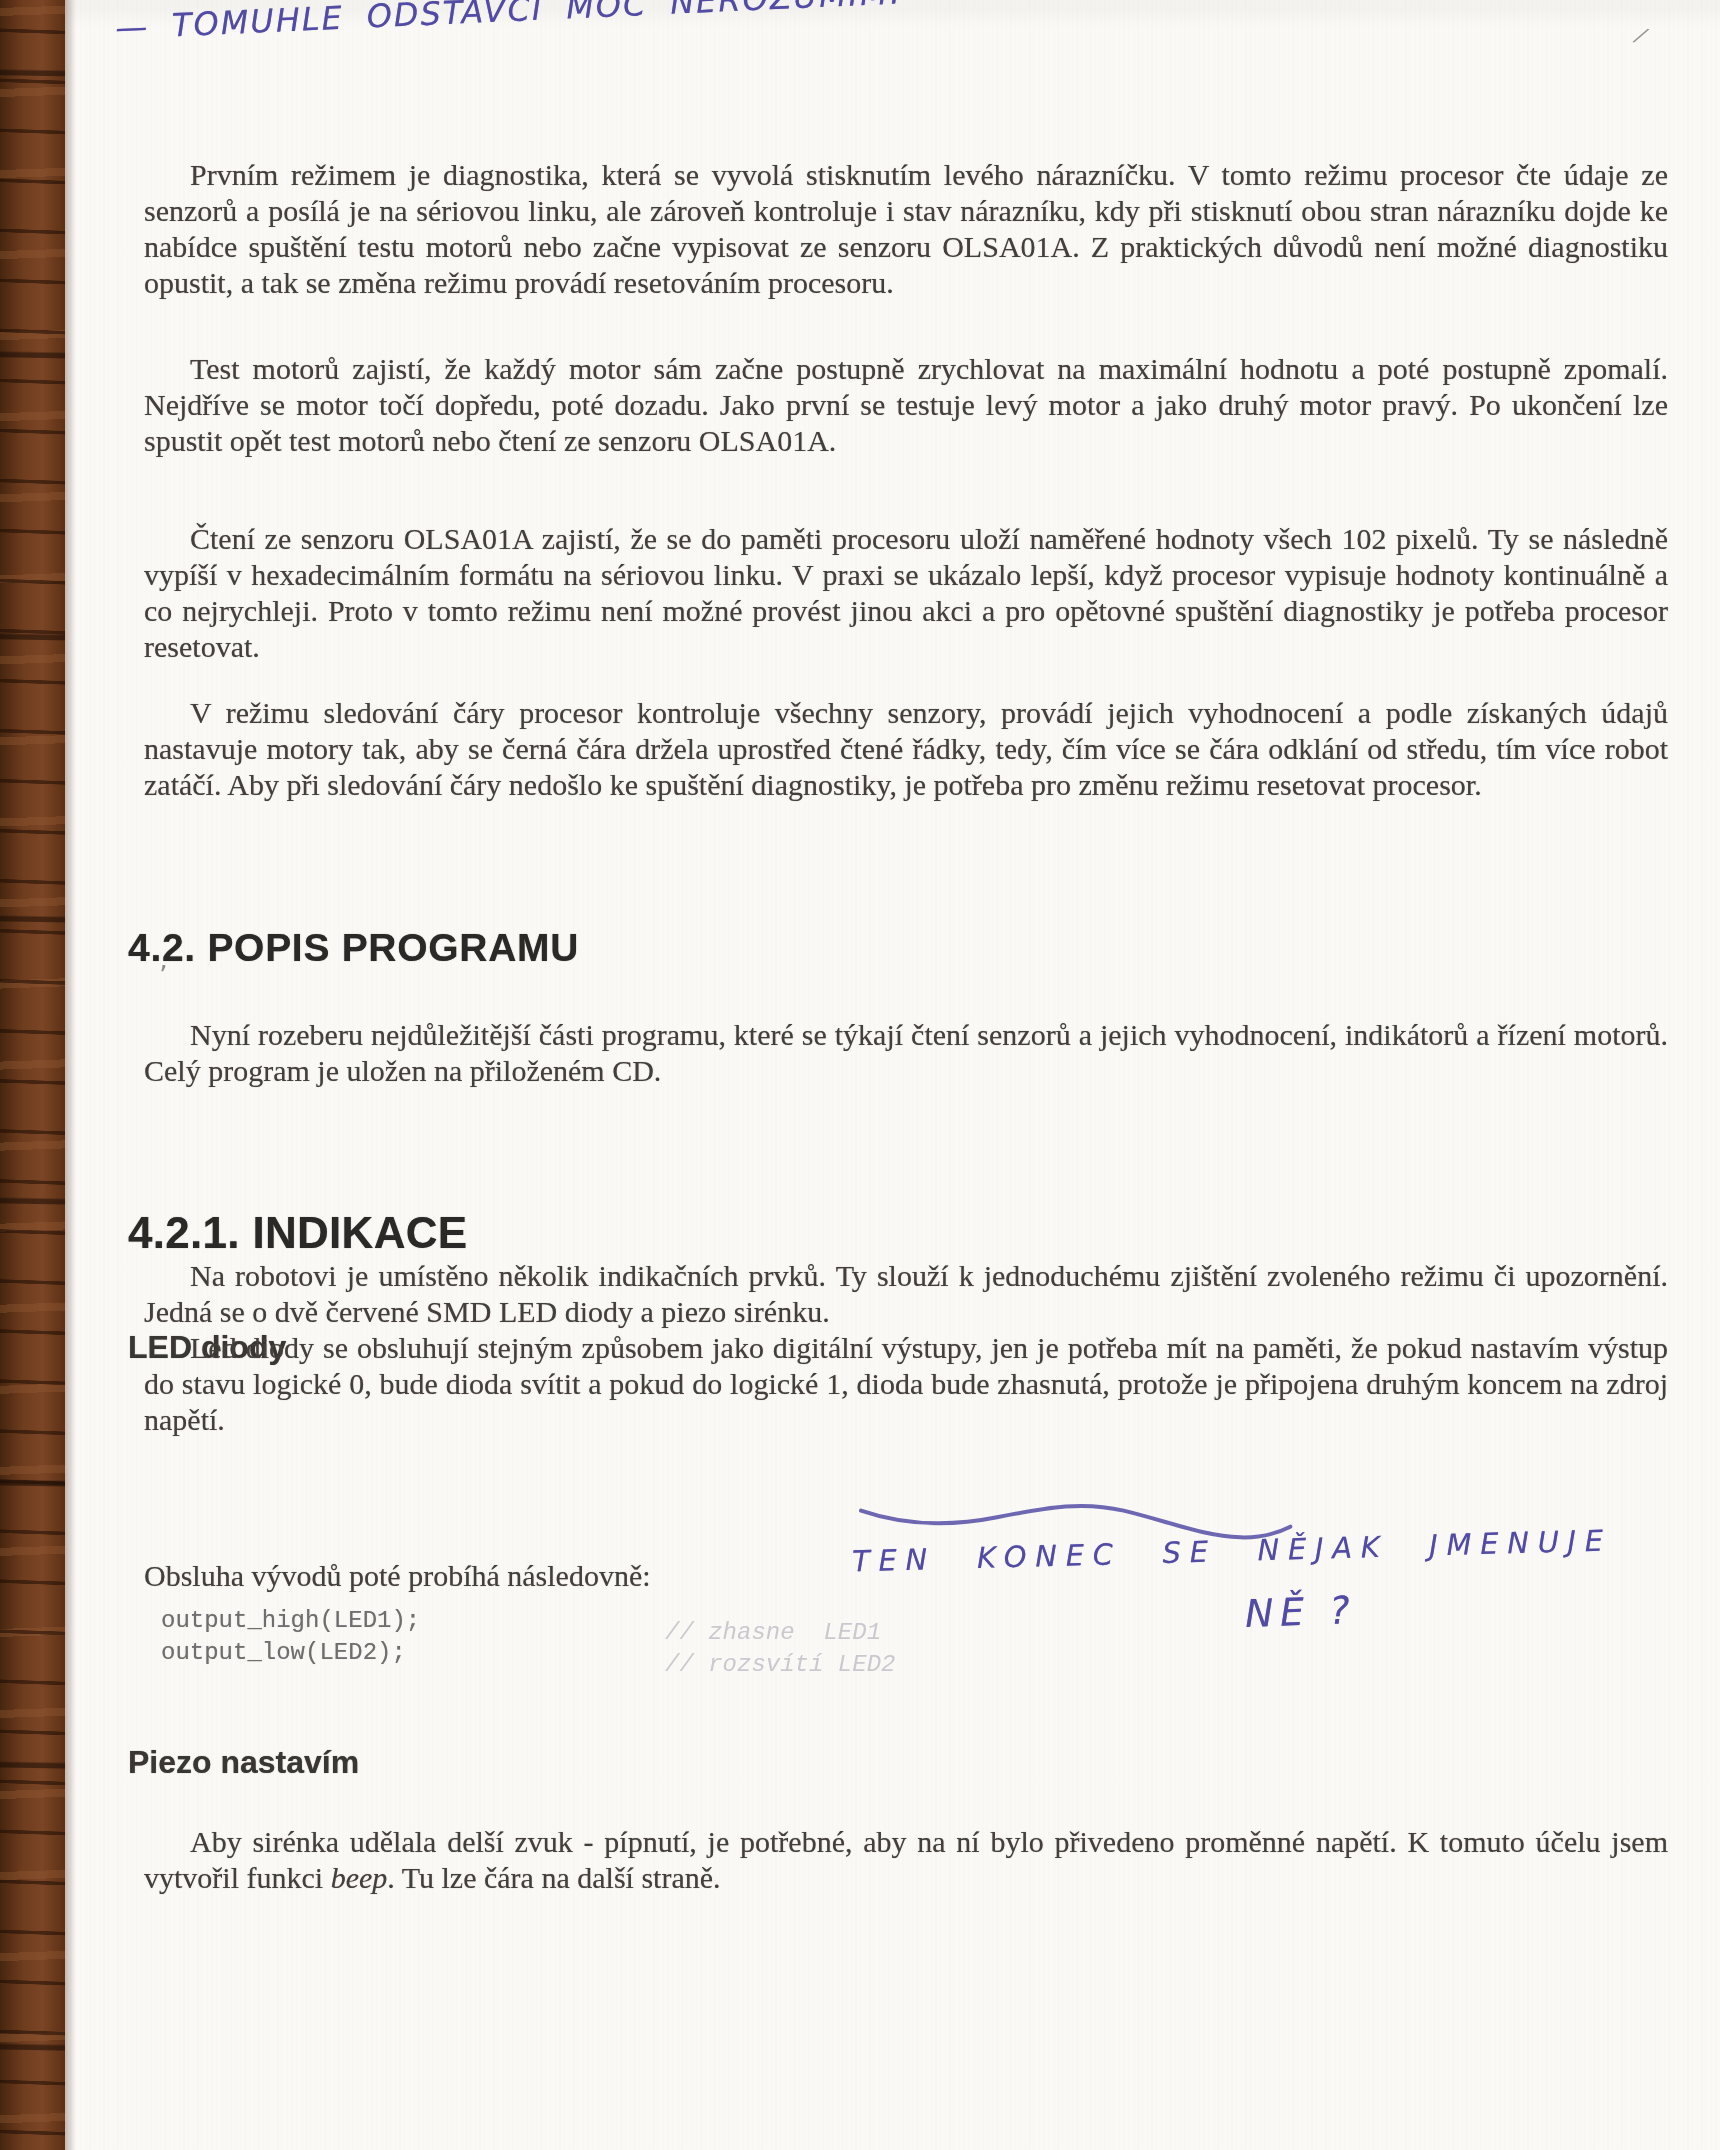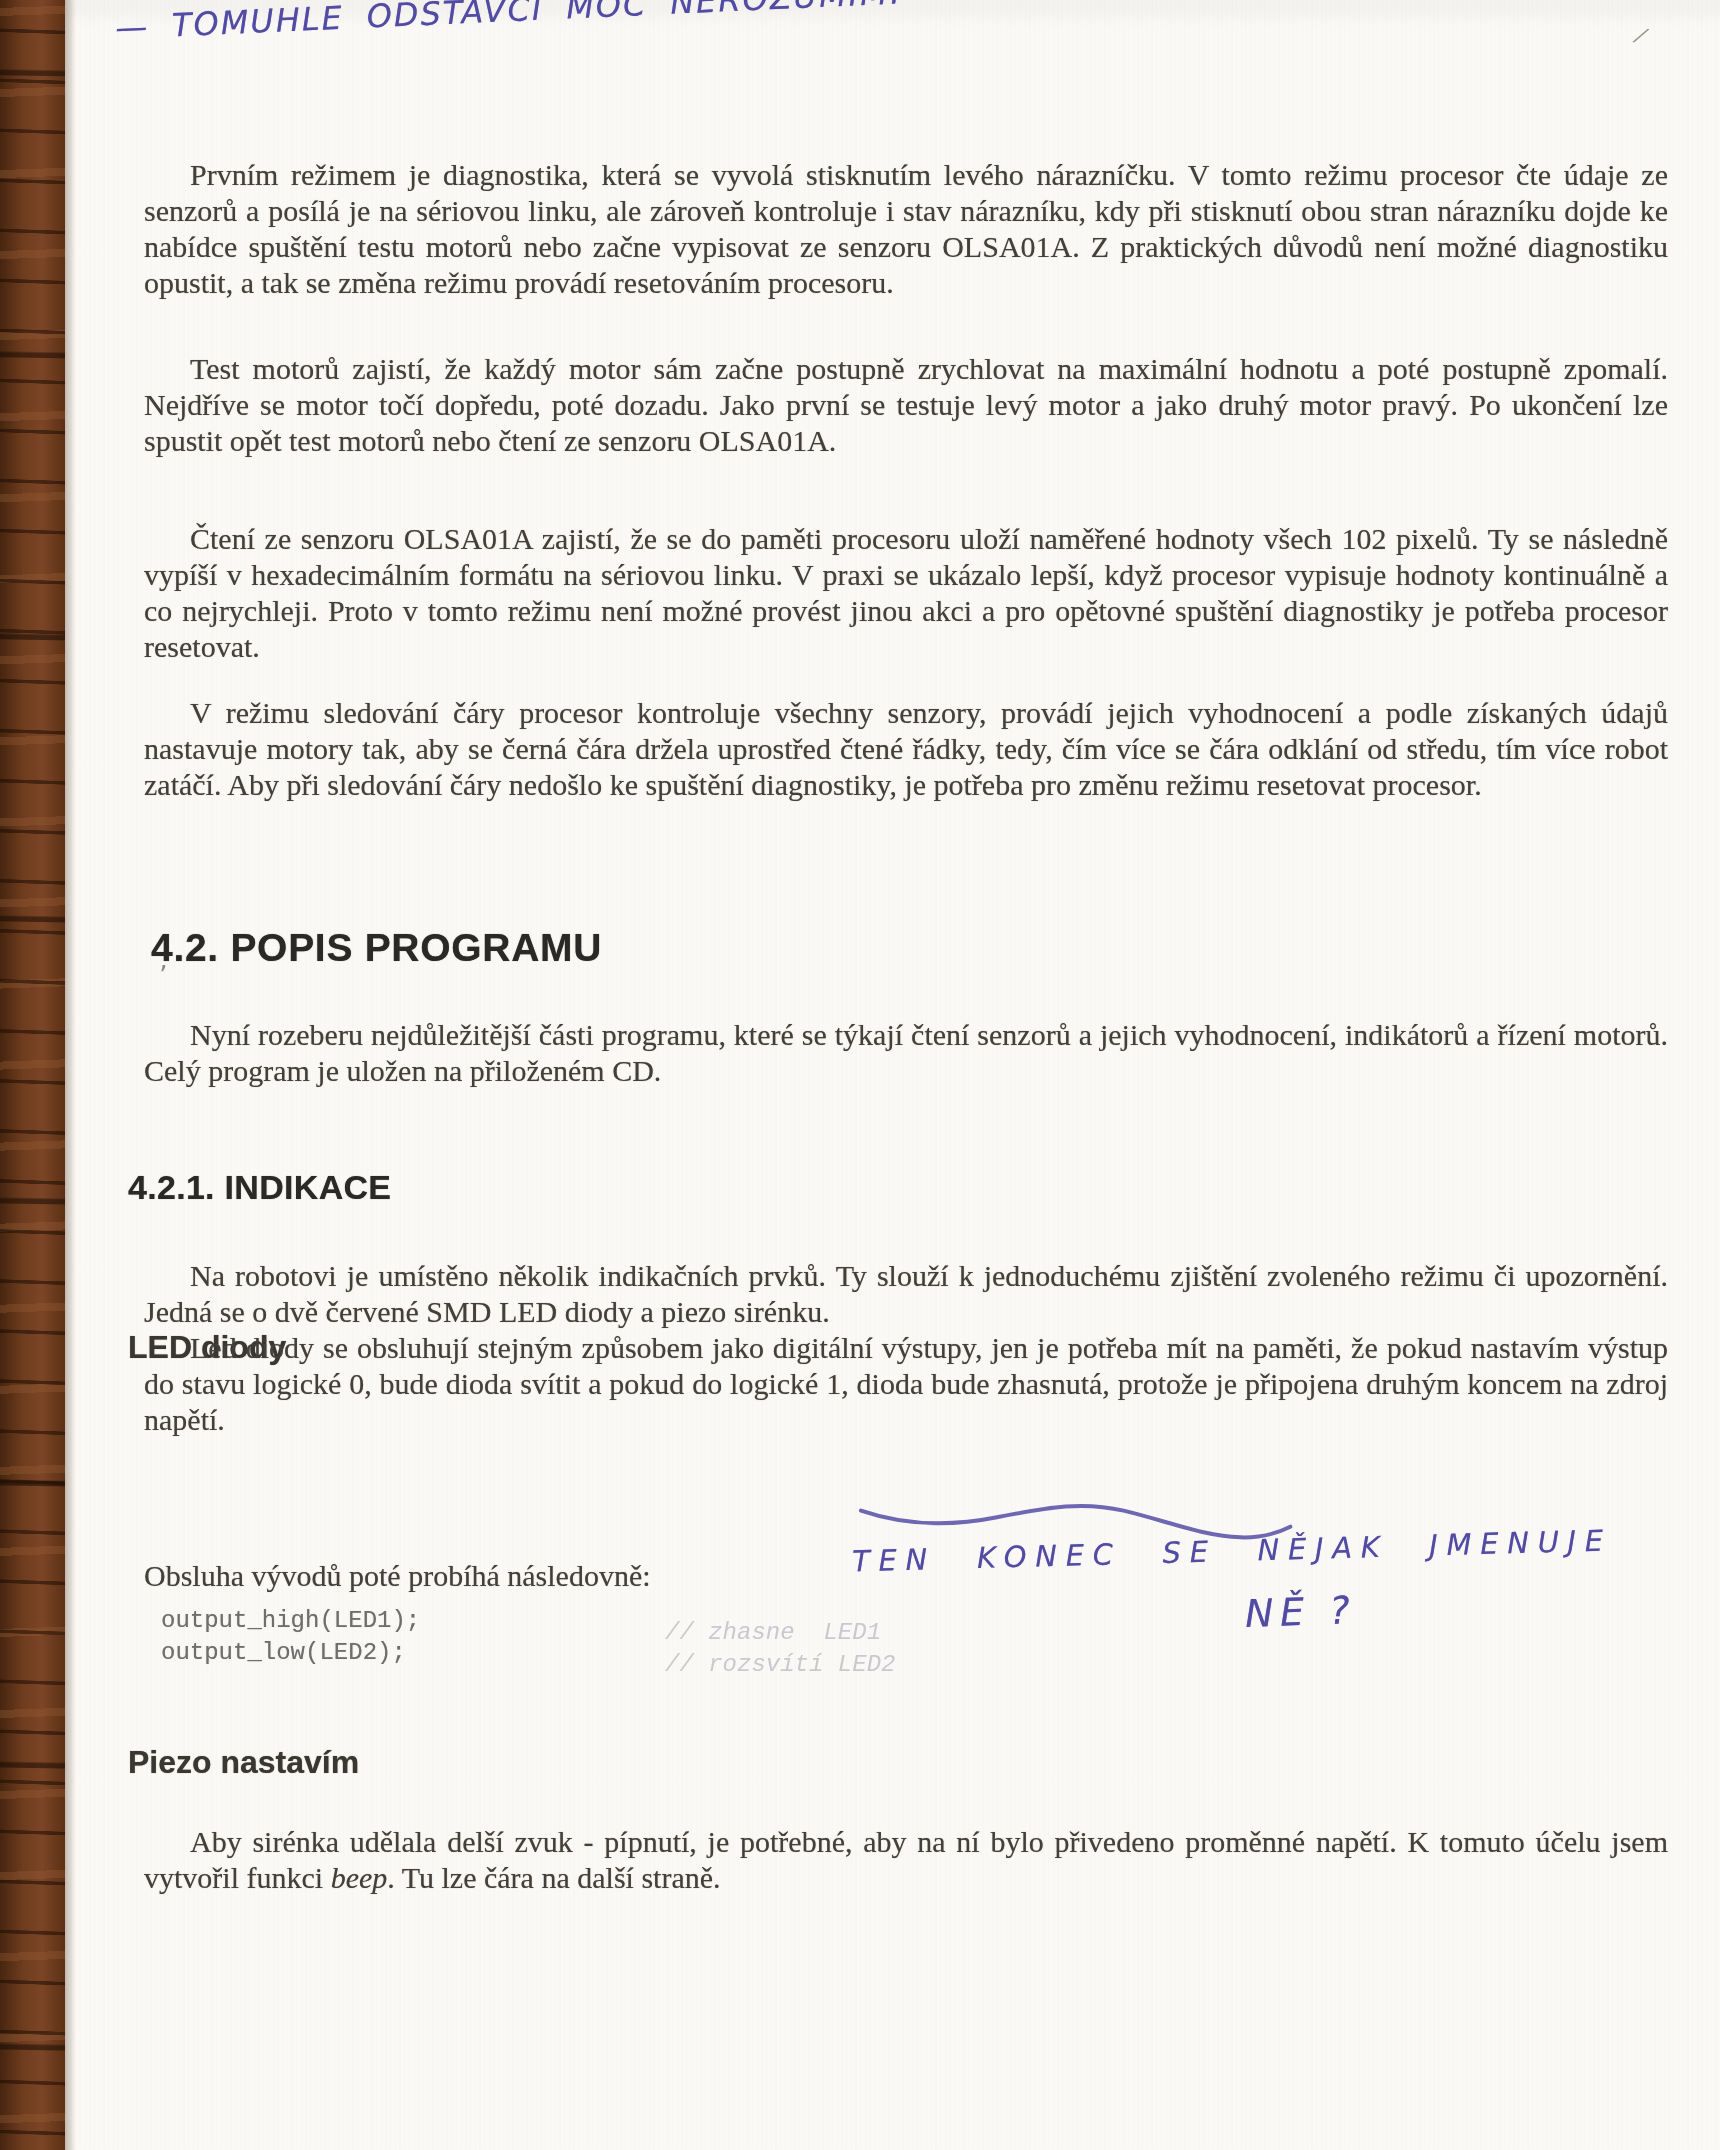--- a/index.html
+++ b/index.html
@@ -34,22 +34,22 @@
     font-size:30px;line-height:36px;color:#443f3a;
     text-align:justify;margin:16px;
     text-shadow:0 0 0.9px rgba(72,62,52,0.55);
   }
   .indent{text-indent:46px;}
   h1,h2,h3{
     position:absolute;left:128px;margin:0;
     font-family:"Liberation Sans", sans-serif;font-weight:bold;
     color:#2b2927;text-shadow:0 0 1px rgba(40,36,32,0.6);
   }
-  .h-main{font-size:39px;letter-spacing:0.7px;margin-left:23px;}
-  .h-sub{font-size:34px;letter-spacing:0.3px;}
+  .h-main{font-size:39px;letter-spacing:0.7px;}
+  .h-sub{font-size:44px;letter-spacing:0.3px;margin-top:40px;}
   .h-minor{font-size:32px;color:#3a3733;}
   .code-line{
     position:absolute;left:161px;width:1411px;
     font-family:"Liberation Mono","DejaVu Sans Mono",monospace;
     font-size:24px;line-height:31px;color:#6f6e6e;white-space:pre;
     text-shadow:0 0 0.7px rgba(110,108,108,0.5);
   }
   .code-comment{position:absolute;left:504px;top:12px;color:#c9c9cf;font-style:italic;text-shadow:none;}
   .it{font-style:italic;}
   

